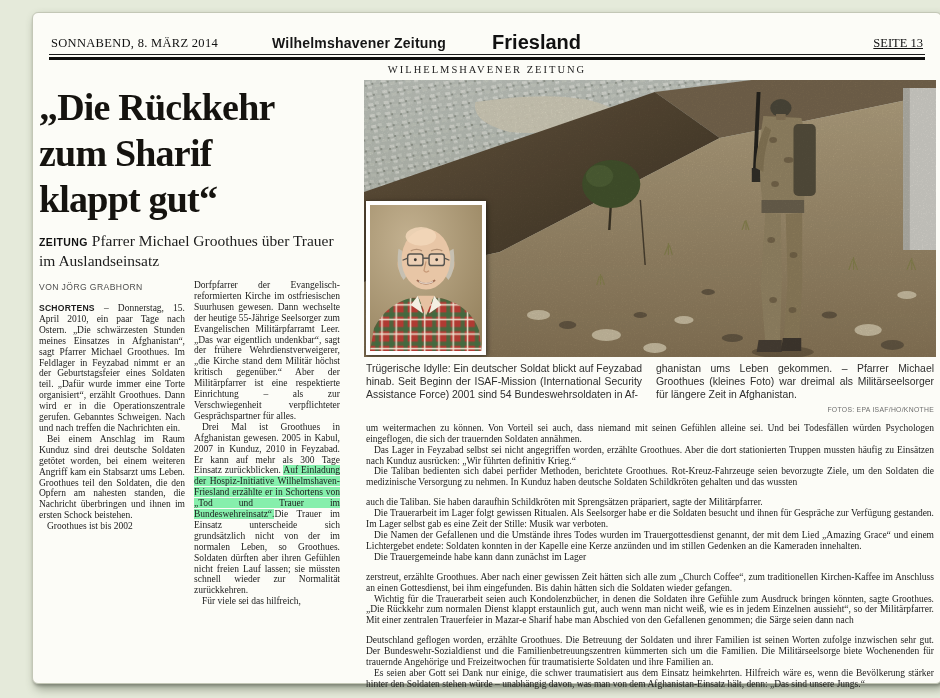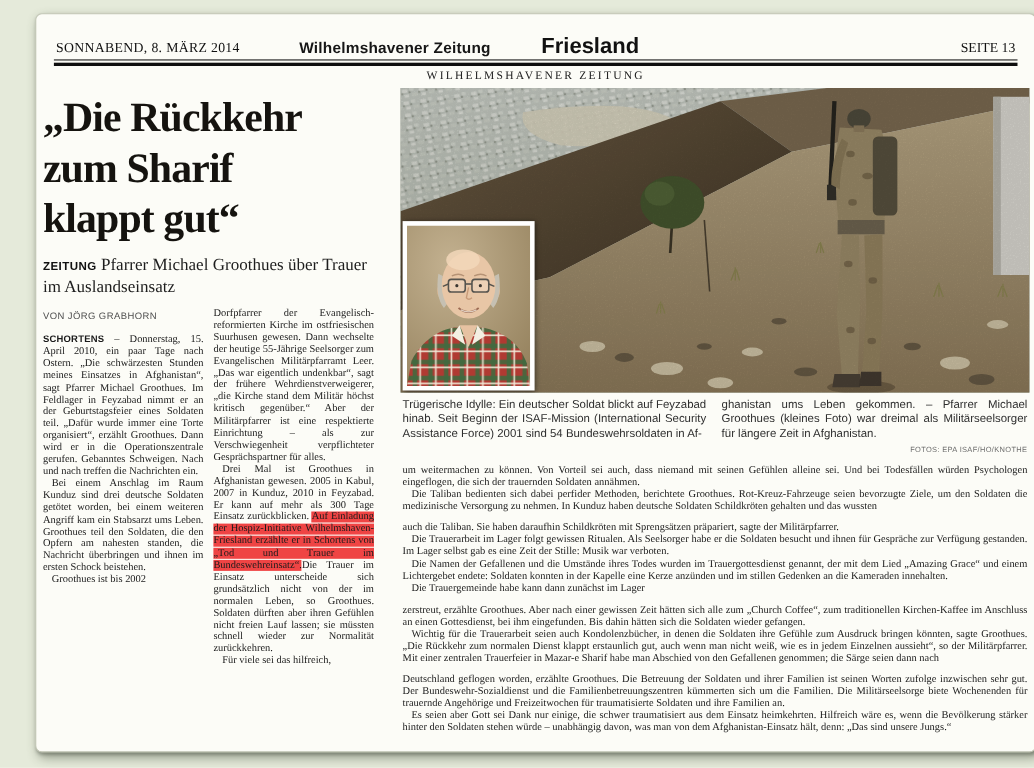--- a/index.html
+++ b/index.html
@@ -15,40 +15,40 @@
     box-shadow:3px 5px 10px rgba(60,70,50,.45), 1px 2px 3px rgba(0,0,0,.25);
     box-sizing:border-box;
   }
   
   .masthead{padding:20px 14px 0 14px;}
   .mast-row{display:flex;align-items:flex-end;padding:0 4px 3px 4px;}
   .date-label{font-size:12.5px;letter-spacing:.3px;color:#111;width:205px;}
   .brand-title{font-family:"Liberation Sans",sans-serif;font-weight:700;font-size:14px;letter-spacing:.2px;color:#161616;margin-left:16px;}
   .section-title{font-family:"Liberation Sans",sans-serif;font-weight:700;font-size:20px;color:#111;margin-left:46px;line-height:18px;}
   .spacer{flex:1;}
-  .page-number{font-size:12.5px;color:#111;}
+  .page-number{font-size:12.5px;color:#111;text-decoration:underline;}
   .rule-thin{height:1px;background:#1a1a1a;margin:0 2px 2px 2px;}
   .rule-thick{height:3px;background:#0e0e0e;margin:0 2px;}
   .kicker{text-align:center;font-size:10.5px;letter-spacing:2px;color:#222;margin:4px 0 5px 0;}
   
   .main{display:flex;gap:22px;padding:0 5px;}
   .left-block{flex:0 0 304px;box-sizing:border-box;padding:0 2px 0 1px;}
   .right-block{flex:1;min-width:0;}
   
   .headline{font-size:38px;line-height:46px;font-weight:700;letter-spacing:-.8px;color:#15130f;margin:4px 0 10px 0;}
   .subhead{font-size:15.5px;line-height:18.5px;color:#1d1d1d;margin:0 0 10px 0;}
   .subhead-label{font-family:"Liberation Sans",sans-serif;font-weight:700;font-size:10.5px;letter-spacing:.4px;color:#111;}
   .textcols{display:flex;gap:9px;}
   .tcol{flex:1;min-width:0;}
   .lede{font-size:13.4px;line-height:15.8px;color:#171717;margin:2px 0 10px 0;}
   .byline{font-family:"Liberation Sans",sans-serif;font-size:8.6px;letter-spacing:.4px;color:#4e4e4e;margin:2px 0 11px 0;}
   .body p{font-size:9.5px;line-height:10.9px;text-align:justify;color:#1b1b1b;margin:0;}
   .body p.ind{text-indent:8px;}
   .lead-in{font-family:"Liberation Sans",sans-serif;font-weight:700;font-size:8.6px;letter-spacing:.2px;}
-  mark{background:#ef4444;color:inherit;padding:0;}
+  mark{background:#86efac;color:inherit;padding:0;}
   
   .photo{position:relative;height:277px;background:#aeb2a4;overflow:hidden;}
   .photo svg.scene{display:block;width:100%;height:100%;}
   .inset{
     position:absolute;left:2px;bottom:2px;width:112px;height:146px;
     background:#fff;padding:4px;box-shadow:1px 1px 5px rgba(0,0,0,.55);
   }
   .inset svg{display:block;width:100%;height:100%;}
   
   .caption{display:flex;gap:14px;margin:5px 2px 7px 2px;font-family:"Liberation Sans",sans-serif;font-size:10.4px;line-height:13.2px;color:#2e2e2e;text-align:justify;}
@@ -255,20 +255,21 @@
         <div class="cap-a">Trügerische Idylle: Ein deutscher Soldat blickt auf Feyzabad hinab. Seit Beginn der ISAF-Mission (International Security Assistance Force) 2001 sind 54 Bundeswehrsoldaten in Af-</div>
         <div class="cap-b">
           <span>ghanistan ums Leben gekommen. – Pfarrer Michael Groothues (kleines Foto) war dreimal als Militärseelsorger für längere Zeit in Afghanistan.</span>
           <span class="credit">FOTOS: EPA ISAF/HO/KNOTHE</span>
         </div>
       </div>
 
       <div class="cols4 body">
         <div class="tcol">
           <p>um weitermachen zu können. Von Vorteil sei auch, dass niemand mit seinen Gefühlen alleine sei. Und bei Todesfällen würden Psychologen eingeflogen, die sich der trauernden Soldaten annähmen.</p>
+          <p class="ind">Das Lager in Feyzabad selbst sei nicht angegriffen worden, erzählte Groothues. Aber die dort stationierten Truppen mussten häufig zu Einsätzen nach Kunduz ausrücken: „Wir führten definitiv Krieg.“</p>
           <p class="ind">Die Taliban bedienten sich dabei perfider Methoden, berichtete Groothues. Rot-Kreuz-Fahrzeuge seien bevorzugte Ziele, um den Soldaten die medizinische Versorgung zu nehmen. In Kunduz haben deutsche Soldaten Schildkröten gehalten und das wussten</p>
         </div>
         <div class="tcol">
           <p>auch die Taliban. Sie haben daraufhin Schildkröten mit Sprengsätzen präpariert, sagte der Militärpfarrer.</p>
           <p class="ind">Die Trauerarbeit im Lager folgt gewissen Ritualen. Als Seelsorger habe er die Soldaten besucht und ihnen für Gespräche zur Verfügung gestanden. Im Lager selbst gab es eine Zeit der Stille: Musik war verboten.</p>
           <p class="ind">Die Namen der Gefallenen und die Umstände ihres Todes wurden im Trauergottesdienst genannt, der mit dem Lied „Amazing Grace“ und einem Lichtergebet endete: Soldaten konnten in der Kapelle eine Kerze anzünden und im stillen Gedenken an die Kameraden innehalten.</p>
           <p class="ind">Die Trauergemeinde habe kann dann zunächst im Lager</p>
         </div>
         <div class="tcol">
           <p>zerstreut, erzählte Groothues. Aber nach einer gewissen Zeit hätten sich alle zum „Church Coffee“, zum traditionellen Kirchen-Kaffee im Anschluss an einen Gottesdienst, bei ihm eingefunden. Bis dahin hätten sich die Soldaten wieder gefangen.</p>

